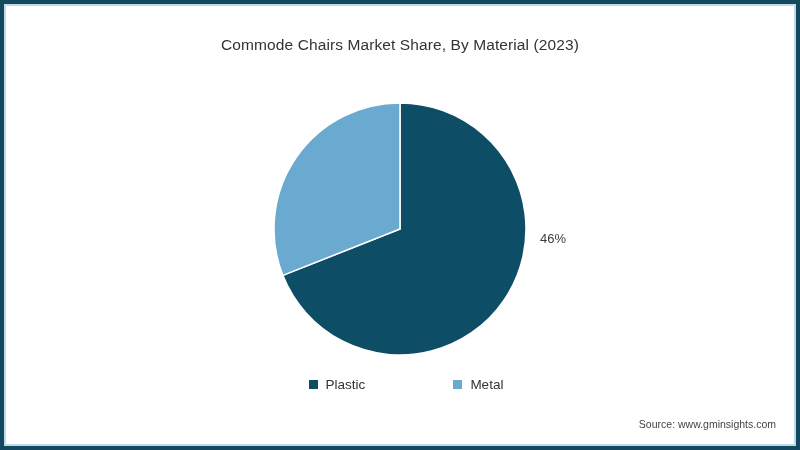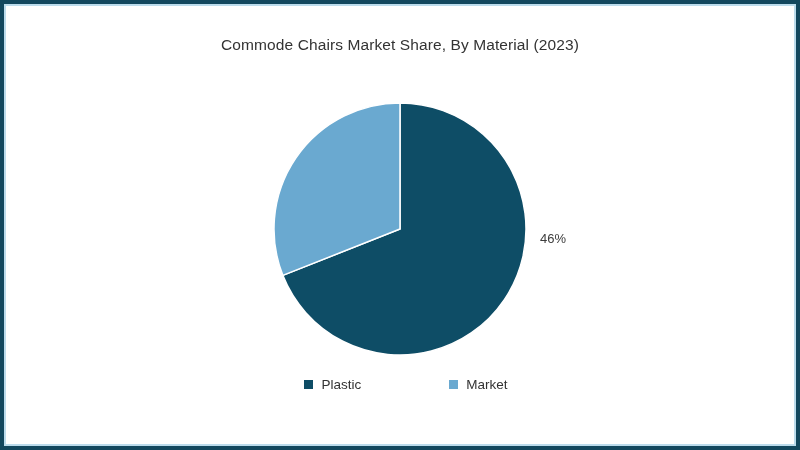--- a/index.html
+++ b/index.html
@@ -132,23 +132,24 @@
 
     <div class="pct-label">46%</div>
 
     <div class="legend">
       <div class="legend-item">
         <span class="legend-swatch" id="sw0" style="background: rgb(14, 77, 102);"></span>
         <span class="legend-label">Plastic</span>
       </div>
       <div class="legend-item">
         <span class="legend-swatch" id="sw1" style="background: rgb(106, 169, 208);"></span>
-        <span class="legend-label">Market</span>
+        <span class="legend-label">Metal</span>
       </div>
     </div>
 
+    <div class="source">Source: www.gminsights.com</div>
 
   </div>
 
   <div class="frame-outer" style="border-color: rgb(19, 72, 94);"></div>
   <div class="frame-inner" style="border-color: rgb(188, 220, 236);"></div>
 
 </div>
 
 </body></html>

